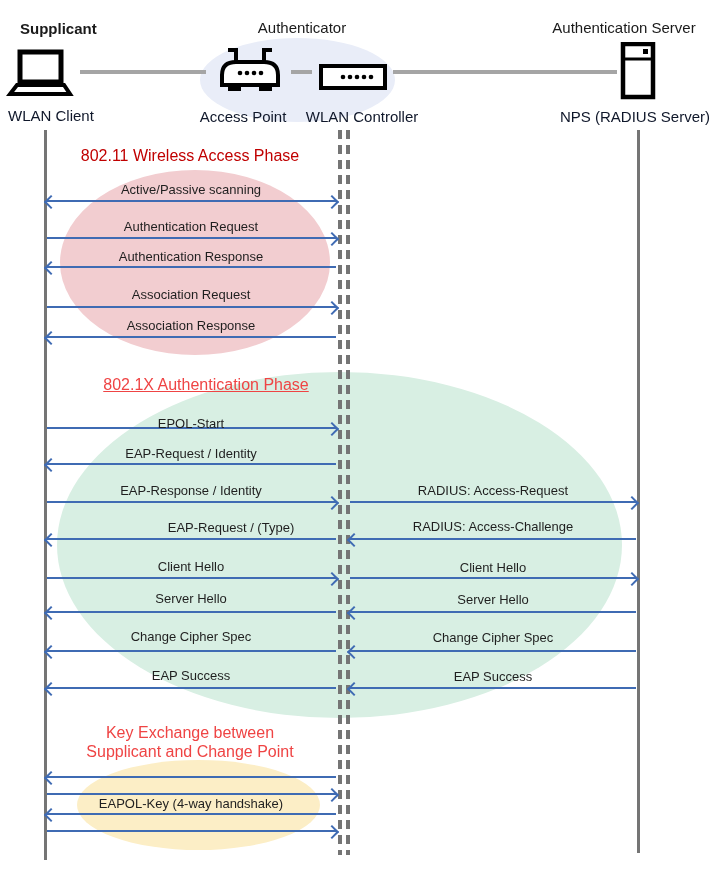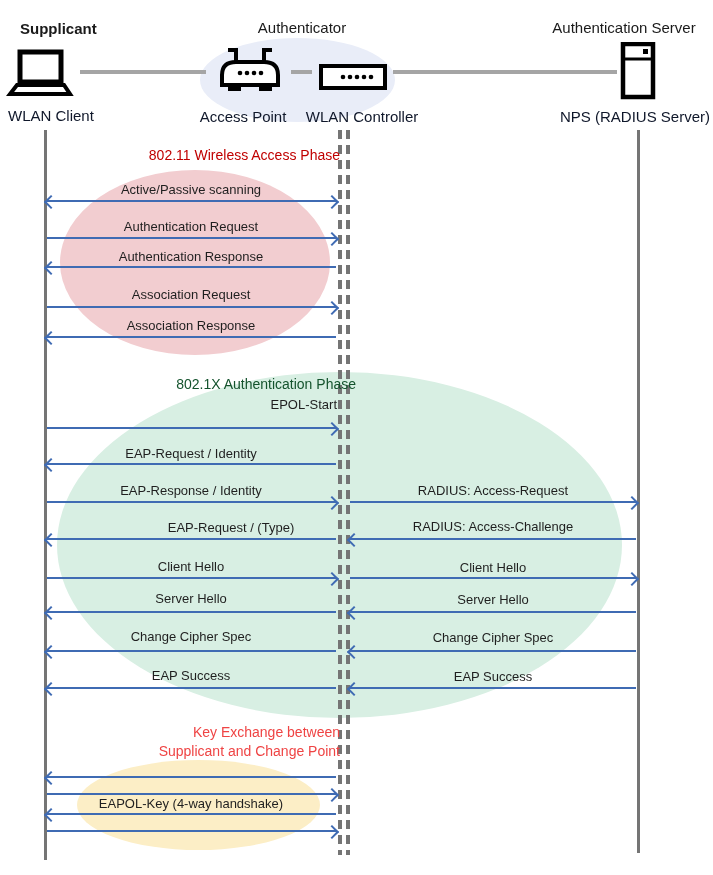--- a/index.html
+++ b/index.html
@@ -13,23 +13,23 @@
   .connector { position:absolute; height:4px; background:#a5a5a5; }
   .icon { position:absolute; }
   .lifeline { position:absolute; width:3px; background:#757575; z-index:1; }
   .dashline { position:absolute; width:4px; z-index:1;
     background:repeating-linear-gradient(to bottom,#757575 0 9px,transparent 9px 15px); }
   .ellipse { position:absolute; border-radius:50%; z-index:0; }
   #blue-ellipse   { left:200px; top:38px;  width:195px; height:84px;  background:#e9edf8; }
   #pink-ellipse   { left:60px;  top:170px; width:270px; height:185px; background:#f2cdd0; }
   #green-ellipse  { left:57px;  top:372px; width:565px; height:346px; background:#d8efe3; }
   #yellow-ellipse { left:77px;  top:760px; width:243px; height:90px;  background:#fceec6; }
-  .phase-title { position:absolute; font-size:14px; white-space:nowrap; z-index:3;text-align:right; }
+  .phase-title { position:absolute; font-size:16px; white-space:nowrap; z-index:3; }
   #phase1 { color:#c00000; }
-  #phase2 { color:#14532d; }
+  #phase2 { color:#ef4444;text-decoration:underline; }
   #phase3 { color:#ef4444; line-height:19px; white-space:normal; }
   .msg-label { position:absolute; font-size:13px; color:#1f1f1f; text-align:center;
     white-space:nowrap; z-index:3; }
   .arrow { position:absolute; height:2px; background:#3f6bb3; z-index:2; }
   .arrow.right::after, .arrow.both::after {
     content:""; position:absolute; right:-1px; top:-3px; width:8px; height:8px;
     border-top:2.5px solid #3f6bb3; border-right:2.5px solid #3f6bb3; transform:rotate(45deg);
   }
   .arrow.left::before, .arrow.both::before {
     content:""; position:absolute; left:-1px; top:-3px; width:8px; height:8px;
@@ -120,21 +120,21 @@
 
   <div class="msg-label llab" style="top:249px;">Authentication Response</div>
   <div class="arrow left lmsg" style="top:266px;"></div>
 
   <div class="msg-label llab" style="top:287px;">Association Request</div>
   <div class="arrow right lmsg" style="top:306px;"></div>
 
   <div class="msg-label llab" style="top:318px;">Association Response</div>
   <div class="arrow left lmsg" style="top:336px;"></div>
 
-  <div class="msg-label llab" style="top:397px;text-align:right;">EPOL-Start</div>
+  <div class="msg-label llab" style="top:416px;">EPOL-Start</div>
   <div class="arrow right lmsg" style="top:427px;"></div>
 
   <div class="msg-label llab" style="top:446px;">EAP-Request / Identity</div>
   <div class="arrow left lmsg" style="top:463px;"></div>
 
   <div class="msg-label llab" style="top:483px;">EAP-Response / Identity</div>
   <div class="arrow right lmsg" style="top:501px;"></div>
 
   <div class="msg-label llab" style="top:520px;margin-left:40px;">EAP-Request / (Type)</div>
   <div class="arrow left lmsg" style="top:538px;"></div>

